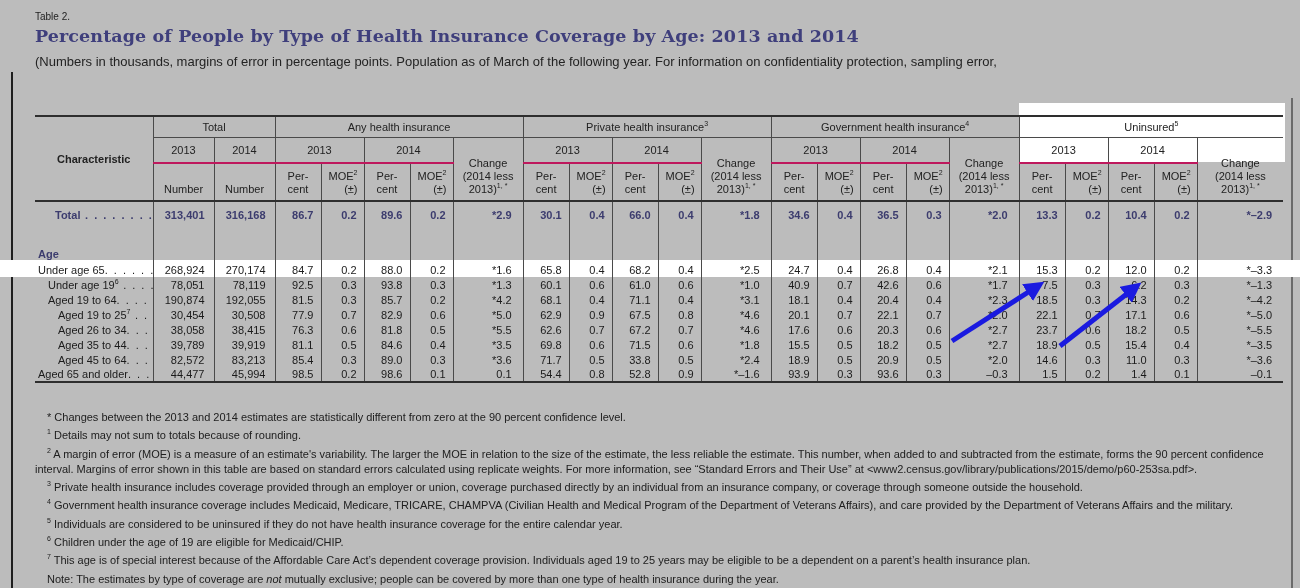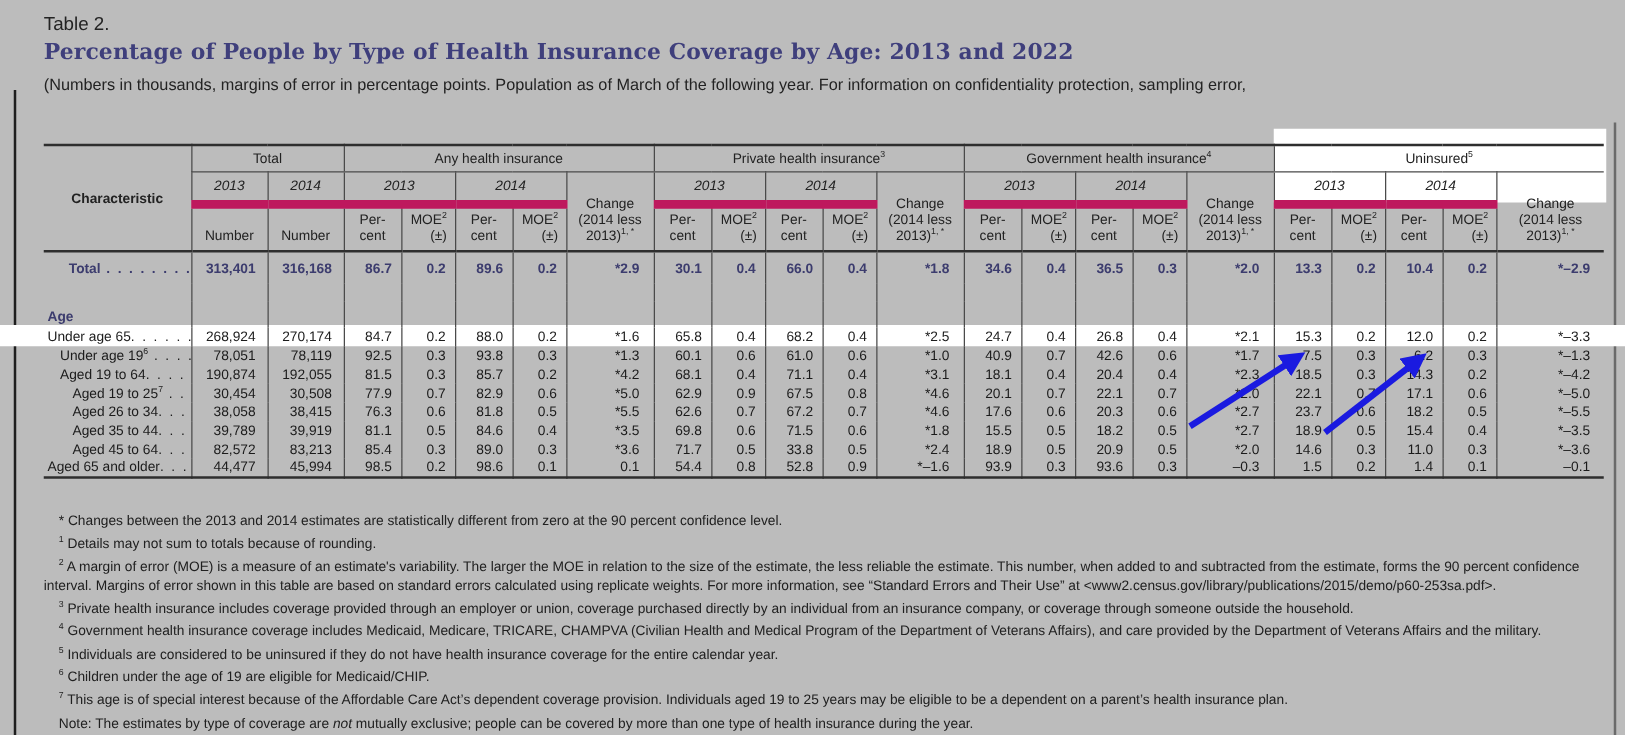--- a/index.html
+++ b/index.html
@@ -4,41 +4,41 @@
 <style>
   * { margin:0; padding:0; box-sizing:border-box; }
   html,body { width:1300px; height:588px; }
   body { font-family:"Liberation Sans", sans-serif; background:#bcbcbc; position:relative; overflow:hidden; color:#1c1c1c; }
   .page { position:absolute; inset:0; }
 
   .edge-line-left  { position:absolute; left:11px; top:72px; bottom:0; width:2px; background:#1e1e1e; }
   .edge-line-right { position:absolute; left:1291px; top:98px; bottom:0; width:2px; background:#6a6a6a; }
 
   .headblock { position:absolute; left:35px; top:11px; width:1248px; }
-  .table-label { font-size:15px; color:#232323; display:block; margin-bottom:4px; }
+  .table-label { font-size:10px; color:#232323; display:block; margin-bottom:4px; }
   .page-title { font-family:"DejaVu Serif", serif; font-weight:bold; font-size:17.5px; color:#3f3f7c; letter-spacing:0.1px; margin-bottom:7px; }
   .subtitle { font-size:13px; color:#232323; line-height:1.35; }
   .subtitle em { font-style:italic; }
 
   .hl-band { position:absolute; background:#ffffff; z-index:0; }
   .hl-uninsured-header { left:1019px; top:103px; width:266px; height:59px; }
   .hl-under65-row { left:0; top:260px; width:1300px; height:17px; }
 
   table.main { position:absolute; left:35px; top:115px; width:1248px; z-index:1;
     border-collapse:collapse; table-layout:fixed; background:transparent;
     border-top:2px solid #2e2e2e; border-bottom:2px solid #2e2e2e;
     font-size:11px; color:#1b1b1b; }
   th, td { border-left:1px solid #4a4a4a; font-weight:normal; overflow:hidden; white-space:nowrap; }
   .no-left { border-left:none !important; }
   thead th { text-align:center; vertical-align:middle; color:#222; }
   tr.h1 { height:21px; }
   tr.h2 { height:26px; }
   tr.h3 { height:38px; }
   tr.h1 th.grp { border-bottom:1px solid #4a4a4a; }
-  tr.h2 th.yr  { border-bottom:7px solid #be185d;font-style:italic; }
+  tr.h2 th.yr  { border-bottom:2px solid #be185d; }
   th.c-char { vertical-align:middle;font-weight:bold; }
   tr.h3 th { vertical-align:bottom; padding-bottom:4px; line-height:1.18; }
   th.c-change { vertical-align:bottom; padding-bottom:4px; line-height:1.18; }
   th.al-right { text-align:right; padding-right:6px; }
   sup { font-size:7px; vertical-align:super; line-height:0; }
 
   tbody tr.r-total td { border-top:2px solid #2e2e2e; font-weight:bold; color:#3c3c6e; }
   tr.r-total  { height:26px; }
   tr.r-spacer { height:14px; }
   tr.r-section{ height:21px; }
@@ -69,21 +69,21 @@
 <div class="page">
 
   <div class="edge-line-left"></div>
   <div class="edge-line-right"></div>
 
   <div class="hl-band hl-uninsured-header"></div>
   <div class="hl-band hl-under65-row"></div>
 
   <div class="headblock">
     <span class="table-label">Table 2.</span>
-    <div class="page-title">Percentage of People by Type of Health Insurance Coverage by Age: 2013 and 2022</div>
+    <div class="page-title">Percentage of People by Type of Health Insurance Coverage by Age: 2013 and 2014</div>
     <div class="subtitle">
       <div>(Numbers in thousands, margins of error in percentage points. Population as of March of the following year. For information on confidentiality protection, sampling error,</div>
     </div>
   </div>
 
   <table class="main">
     <colgroup>
         <col style="width: 118px;">
         <col style="width: 61px;">
         <col style="width: 61px;">

